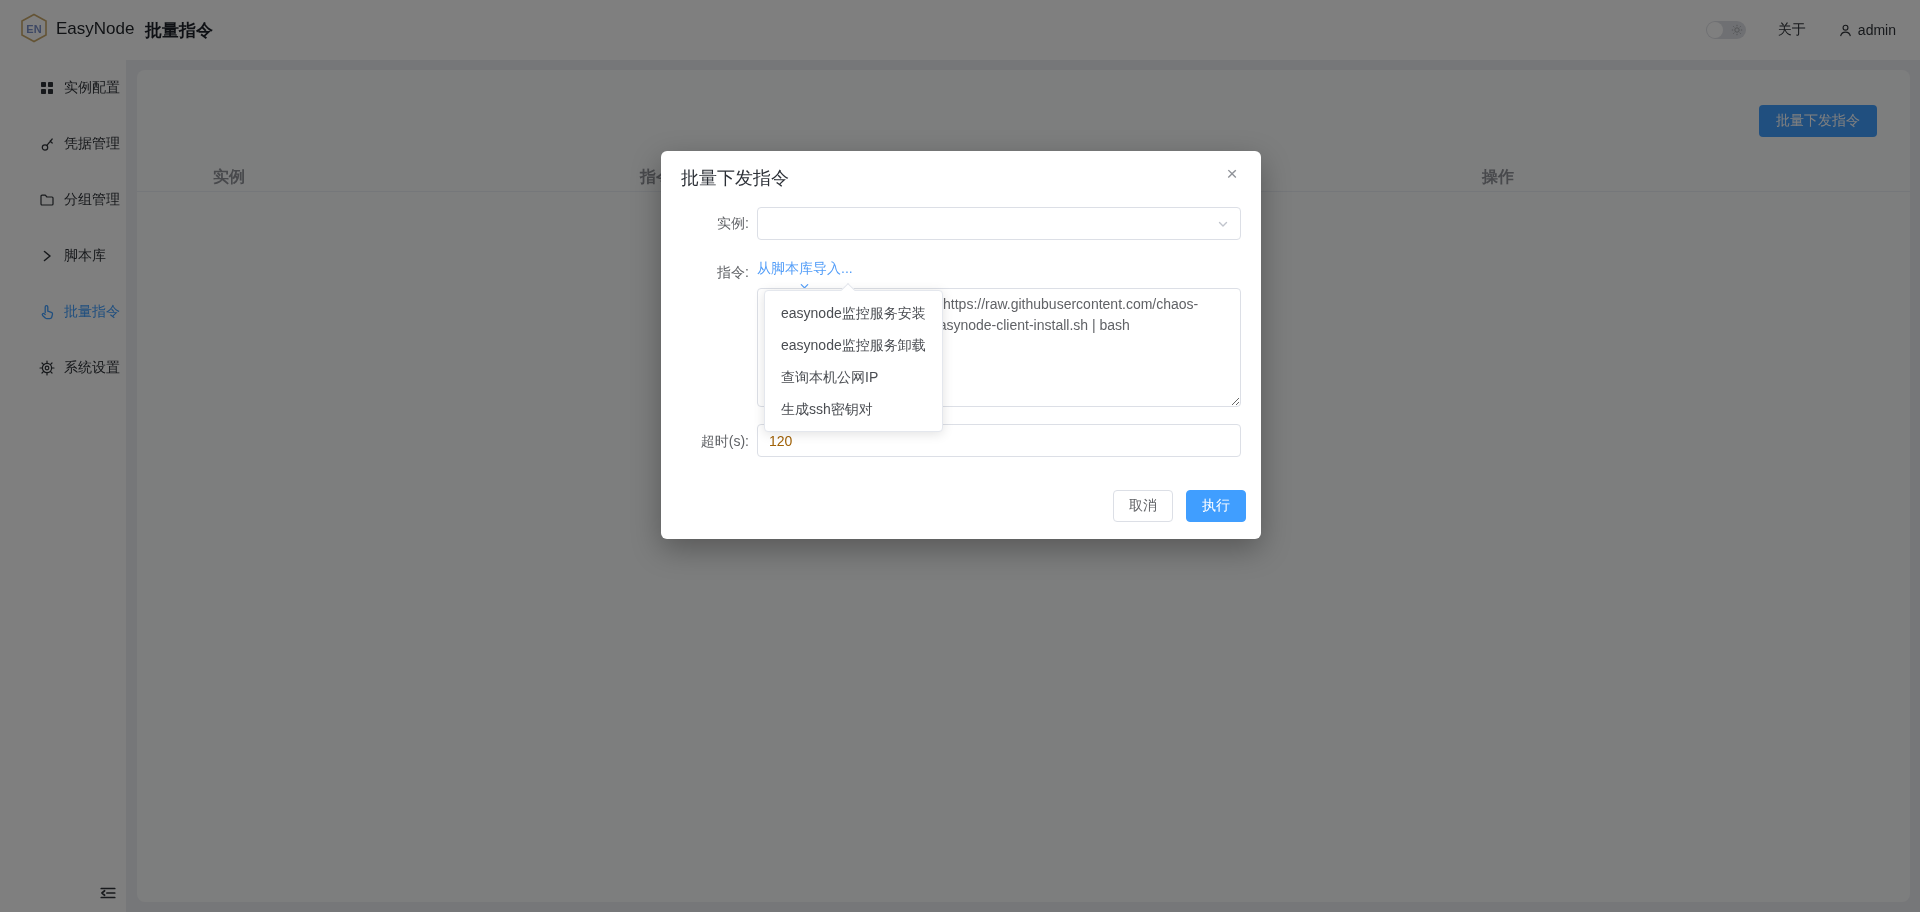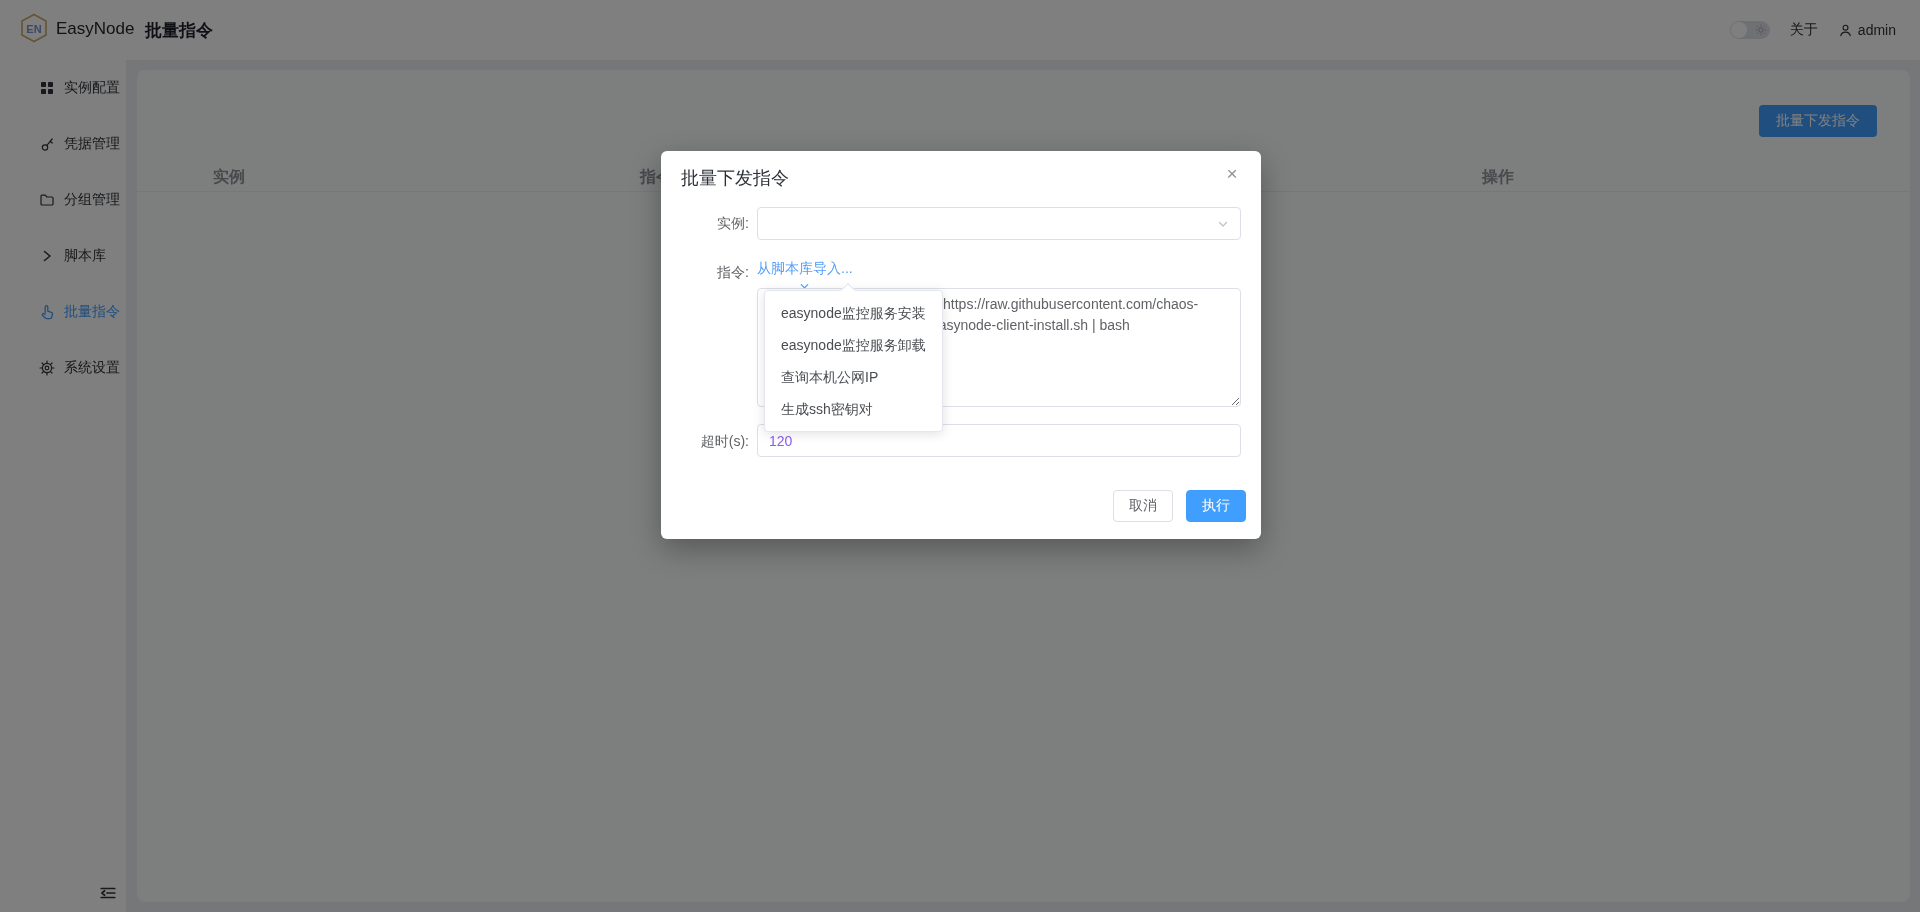--- a/index.html
+++ b/index.html
@@ -4,21 +4,21 @@
 <style>
   * { margin:0; padding:0; box-sizing:border-box; }
   html,body { width:1920px; height:912px; overflow:hidden; }
   body { font-family:"Liberation Sans","DejaVu Sans",sans-serif; background:#edeff3; color:#303133; }
 
   
   .topbar { position:absolute; left:0; top:0; width:1920px; height:60px; background:#ffffff; z-index:10;padding-left:40px; }
   .logo-wrap { position:absolute; left:20px; top:13px; width:28px; height:30px; }
   .brand { position:absolute; left:56px; top:19px; font-size:17px; font-weight:500; color:#23262b; }
   .page-title { position:absolute; left:145px; top:19px; font-size:17px; font-weight:600; color:#1d2129; }
-  .topbar-right { position:absolute; right:24px; top:0; height:60px; display:flex; align-items:center; gap:20px; }
+  .topbar-right { position:absolute; right:24px; top:0; height:60px; display:flex; align-items:center; gap:32px; }
   .theme-toggle { position:relative; width:40px; height:18px; border-radius:9px; background:#dfe1e6; cursor:pointer; }
   .theme-toggle .knob { position:absolute; left:1px; top:1px; width:16px; height:16px; border-radius:50%; background:#ffffff; }
   .theme-toggle .sun { position:absolute; right:3px; top:3px; }
   .about-link { font-size:14px; color:#2f3338; cursor:pointer; }
   .user-chip { display:flex; align-items:center; gap:5px; font-size:14px; color:#2f3338; cursor:pointer; }
 
   
   .sidebar { position:absolute; left:0; top:60px; width:126px; height:852px; background:#ffffff; z-index:5; }
   .side-item { height:56px; display:flex; align-items:center; padding-left:26px; gap:9px; font-size:14px; color:#2f3338; cursor:pointer;margin-left:13px; }
   .side-item .ico { display:flex; width:16px; height:16px; color:#2f3338; }
@@ -47,21 +47,21 @@
   .lbl-instance { top:64px; } .lbl-command { top:113px; } .lbl-timeout { top:282px; }
   .instance-select { position:absolute; left:96px; top:56px; width:484px; height:33px; border:1px solid #dcdfe6;
                      border-radius:4px; background:#ffffff; cursor:pointer; }
   .instance-select .chev { position:absolute; right:11px; top:10px; }
   .import-link { position:absolute; left:96px; top:109px; display:flex; align-items:center; gap:3px; font-size:14px;
                  color:#529df8; cursor:pointer; background:none; border:none; font-family:inherit;flex-direction:column; }
   .cmd-textarea { position:absolute; left:96px; top:137px; width:484px; height:119px; border:1px solid #dcdfe6;
                   border-radius:4px; padding:5px 11px; font-size:14px; line-height:21px; color:#606266;
                   font-family:inherit; resize:vertical; word-break:break-all; outline:none; background:#fff; }
   .timeout-input { position:absolute; left:96px; top:273px; width:484px; height:33px; border:1px solid #dcdfe6;
-                   border-radius:4px; padding:0 11px; font-size:14px; color:#8b5cf6; font-family:inherit; outline:none; }
+                   border-radius:4px; padding:0 11px; font-size:14px; color:#a16207; font-family:inherit; outline:none; }
   .btn { position:absolute; top:339px; height:32px; min-width:60px; padding:0 15px; font-size:14px; border-radius:4px;
          cursor:pointer; font-family:inherit; }
   .btn-cancel { right:88px; background:#ffffff; border:1px solid #dcdfe6; color:#606266; }
   .btn-exec { right:15px; background:#409eff; border:1px solid #409eff; color:#ffffff; }
 
   
   .script-pop { position:absolute; left:764px; top:290px; width:179px; background:#ffffff; border:1px solid #e4e7ed;
                 border-radius:4px; box-shadow:0 2px 12px rgba(0,0,0,0.12); z-index:70; padding:6px 0; }
   .script-pop .arrow { position:absolute; left:78px; top:-6px; width:10px; height:10px; background:#ffffff;
                        border-left:1px solid #e4e7ed; border-top:1px solid #e4e7ed; transform:rotate(45deg); }

